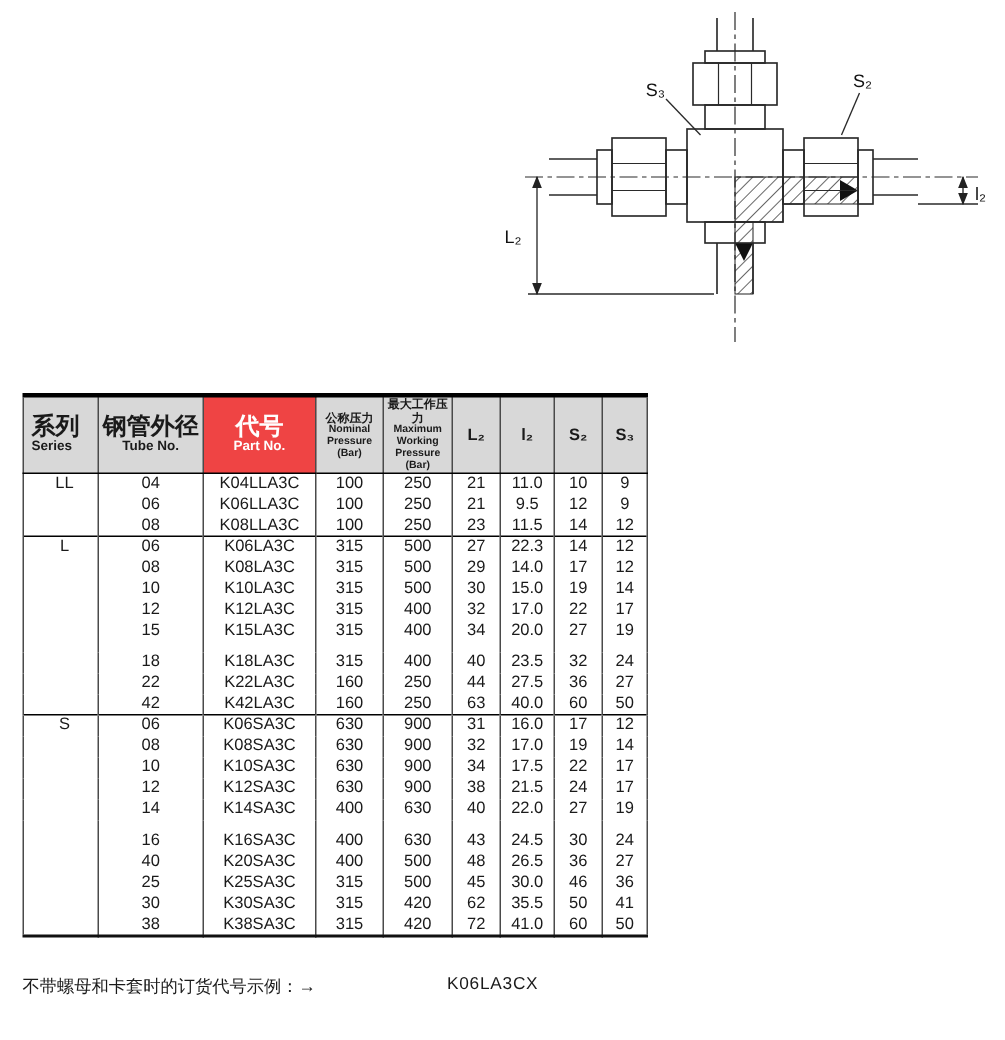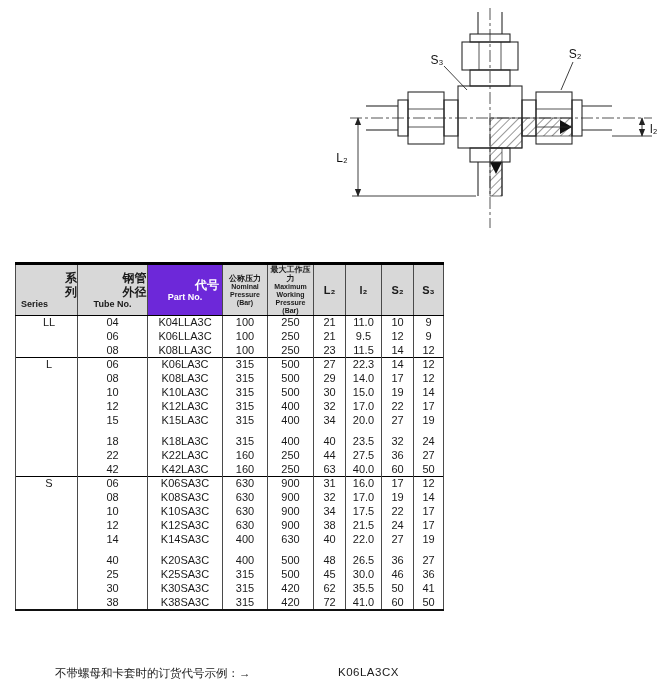--- a/index.html
+++ b/index.html
@@ -30,34 +30,34 @@
   .spec-table th, .spec-table td {
     border-left:1px solid #4a4a4a; border-right:1px solid #4a4a4a;
     text-align:center; vertical-align:middle; padding:0;
     font-size:11px; line-height:13px;
   }
   .spec-table thead th {
     background:#d8d8d8;
     border-bottom:1.5px solid #000;
     height:44px; vertical-align:middle;
   }
-  .spec-table thead th.dark { background:#6d28d9; color:#fff; }
-  .h-zh { font-size:12px; line-height:14px;margin-left:44px; }
+  .spec-table thead th.dark { background:#ef4444; color:#fff; }
+  .h-zh { font-size:16px; line-height:14px; }
   .h-en { font-size:9px;  line-height:10px; }
   .h-zh-sm { font-size:8px; line-height:9px; }
   .h-en-sm { font-size:7px; line-height:8px; transform-origin:center; }
   .h-dim { font-size:12px; }
   th.c-series .h-zh, th.c-series .h-en { text-align:left; padding-left:5px; }
   .spec-table tbody td { height:14px; }
   .spec-table tbody td.c-series { text-align:center; padding-left:5px; }
   .spec-table tbody tr.group-start td { border-top:1.5px solid #000; }
   .spec-table tbody tr.spacer td { height:7px; }
 
   
-  .footer { position:absolute; left:15px; top:666px; width:480px;margin-left:40px; }
+  .footer { position:absolute; left:15px; top:650px; width:480px; }
   .footer .f-line1 { position:relative; height:16px; font-size:11.5px; }
   .footer .f-code  { position:absolute; left:283px; top:0; font-size:11.5px; letter-spacing:0.5px; }
   .footer .f-line2 { font-size:11px; margin-top:3px; }
 </style>
 </head>
 <body>
 
 <div class="page">
 
   <svg class="diagram" width="670" height="250" viewBox="0 0 670 250">
@@ -375,20 +375,31 @@
           <td></td>
           <td></td>
           <td></td>
           <td></td>
           <td></td>
           <td></td>
           <td></td>
         </tr>
         <tr>
           <td class="c-series"></td>
+          <td>16</td>
+          <td>K16SA3C</td>
+          <td>400</td>
+          <td>630</td>
+          <td>43</td>
+          <td>24.5</td>
+          <td>30</td>
+          <td>24</td>
+        </tr>
+        <tr>
+          <td class="c-series"></td>
           <td>40</td>
           <td>K20SA3C</td>
           <td>400</td>
           <td>500</td>
           <td>48</td>
           <td>26.5</td>
           <td>36</td>
           <td>27</td>
         </tr>
         <tr>

